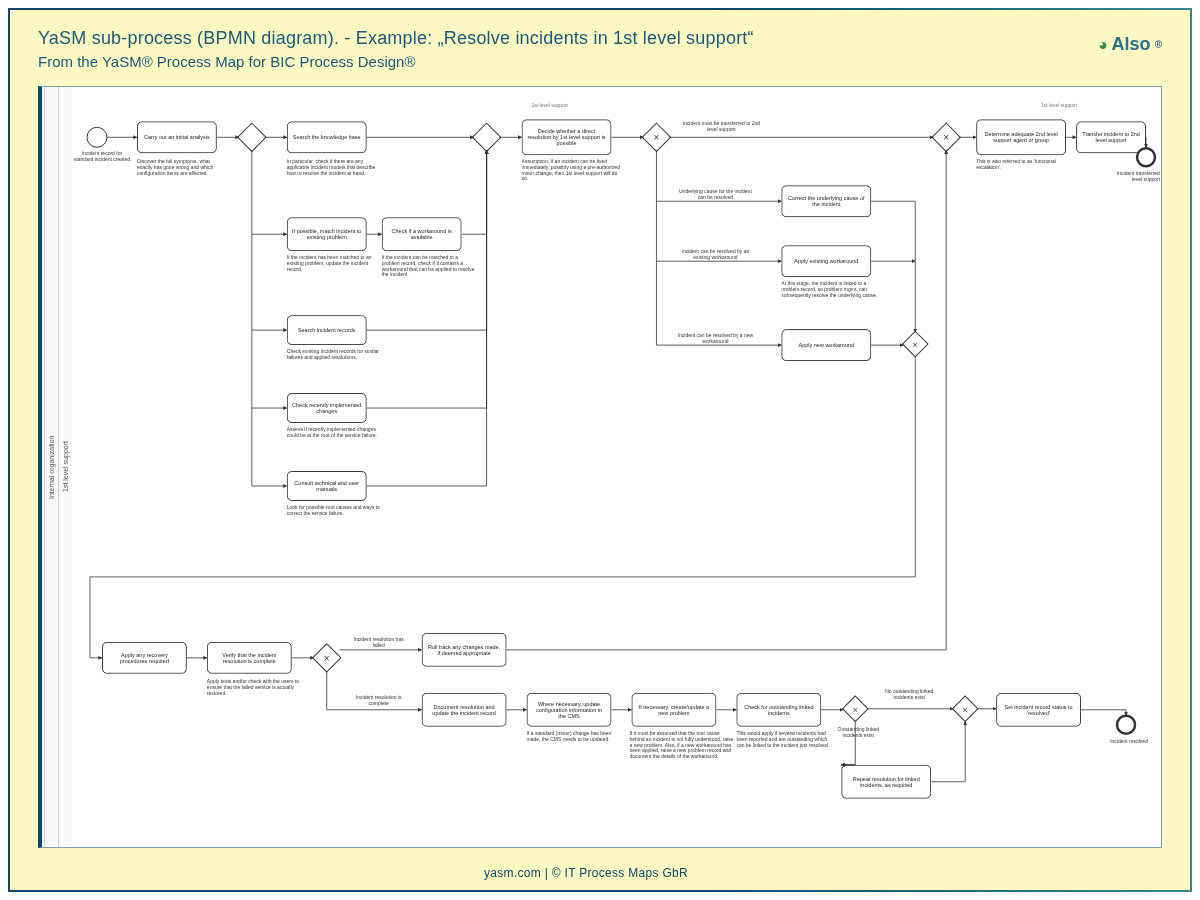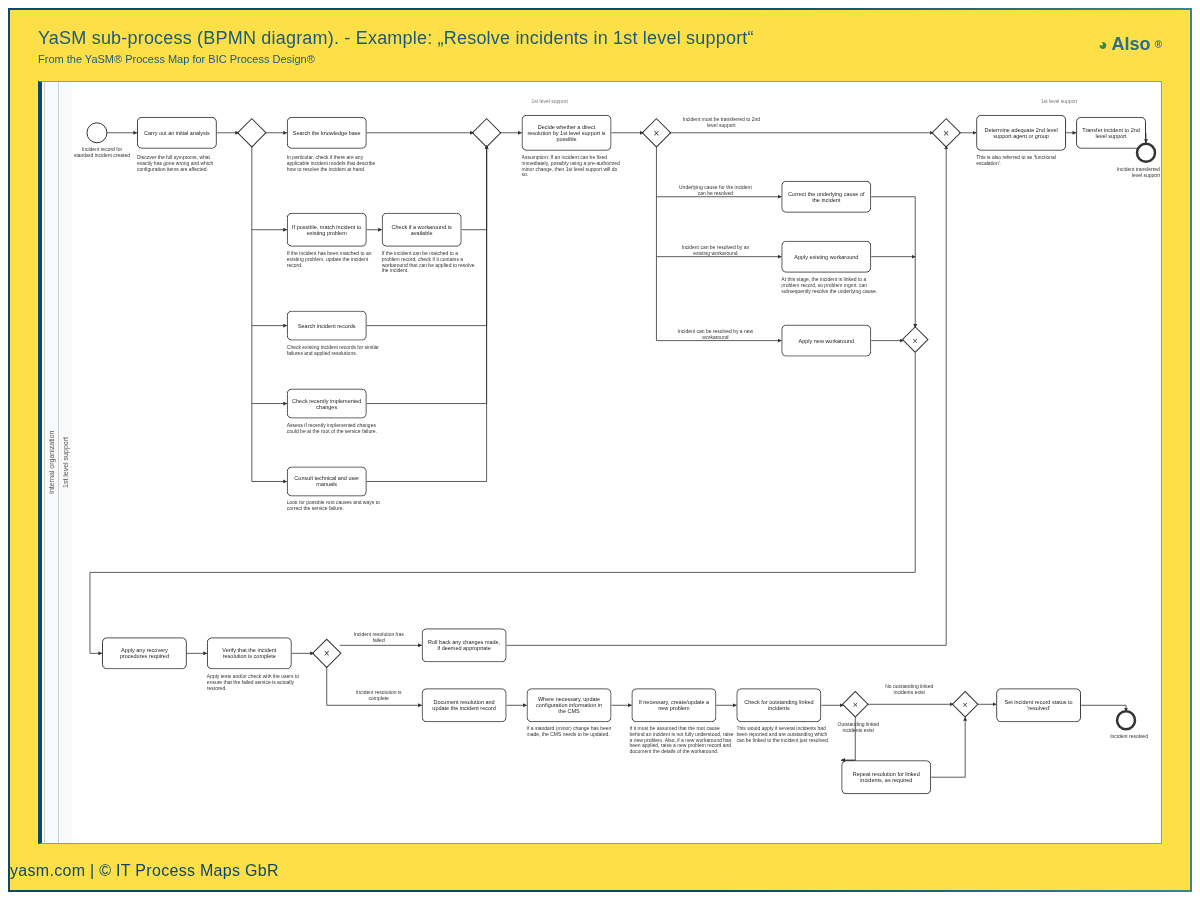--- a/index.html
+++ b/index.html
@@ -9,33 +9,33 @@
     width: 1200px;
     height: 900px;
     overflow: hidden;
     position: relative;
   }
   .outer-frame {
     position: absolute;
     inset: 8px;
     border: 2px solid;
     border-image: linear-gradient(90deg, #0b486b 0%, #0b486b 60%, #3b8686 100%) 1;
-    background: #fde047;
+    background: #fef9c3;
     display: flex;
     flex-direction: column;
   }
   .header {
     padding: 18px 28px 10px 28px;
     display: flex;
     justify-content: space-between;
     align-items: flex-start;
   }
   .title-block { color: #1a5a7a; }
   .title-main { font-size: 18px; font-weight: 500; letter-spacing: .2px; }
-  .title-sub  { font-size: 11px; font-weight: 400; margin-top: 4px; }
+  .title-sub  { font-size: 15px; font-weight: 400; margin-top: 4px; }
   .brand {
     display: flex; align-items: center; gap: 4px;
     color: #2a6f8a; font-size: 18px; font-weight: 600;
     margin-top: 6px;
   }
   .brand .dot { color: #2a8a51; font-size: 16px; }
   .brand sup { font-size: 10px; vertical-align: super; }
   .canvas-wrap {
     flex: 1;
     margin: 6px 28px 12px 28px;
@@ -58,22 +58,22 @@
   }
   .lane-label2 {
     left: 16px; border-right: 1px solid #ccc;
   }
   svg.flow {
     position: absolute; inset: 0;
     width: 100%; height: 100%;
   }
   .footer {
     padding: 6px 28px 10px 0;
-    text-align: left;
-    font-size: 16px;
+    text-align: center;
+    font-size: 12px;
     color: #0b486b;
     letter-spacing: .3px;
   }
   
   .task {
     border: 1px solid #333;
     border-radius: 5px;
     background: #fff;
     font-size: 5.5px;
     line-height: 1.15;

